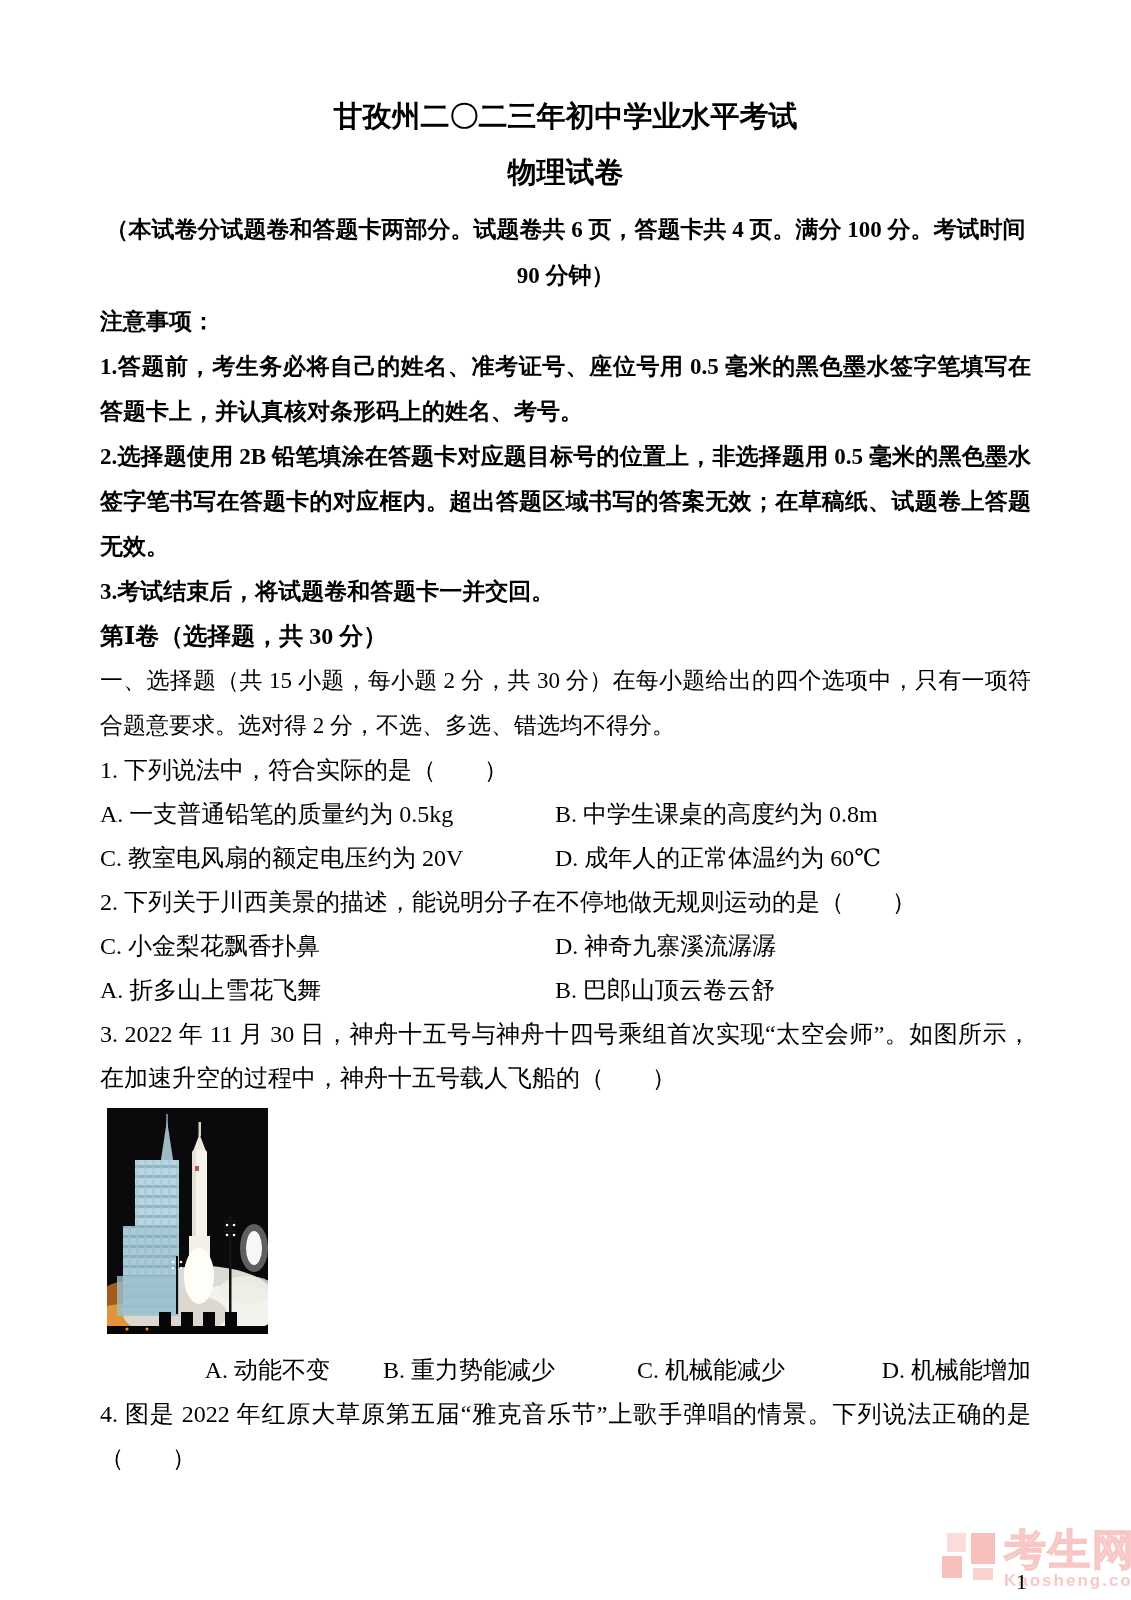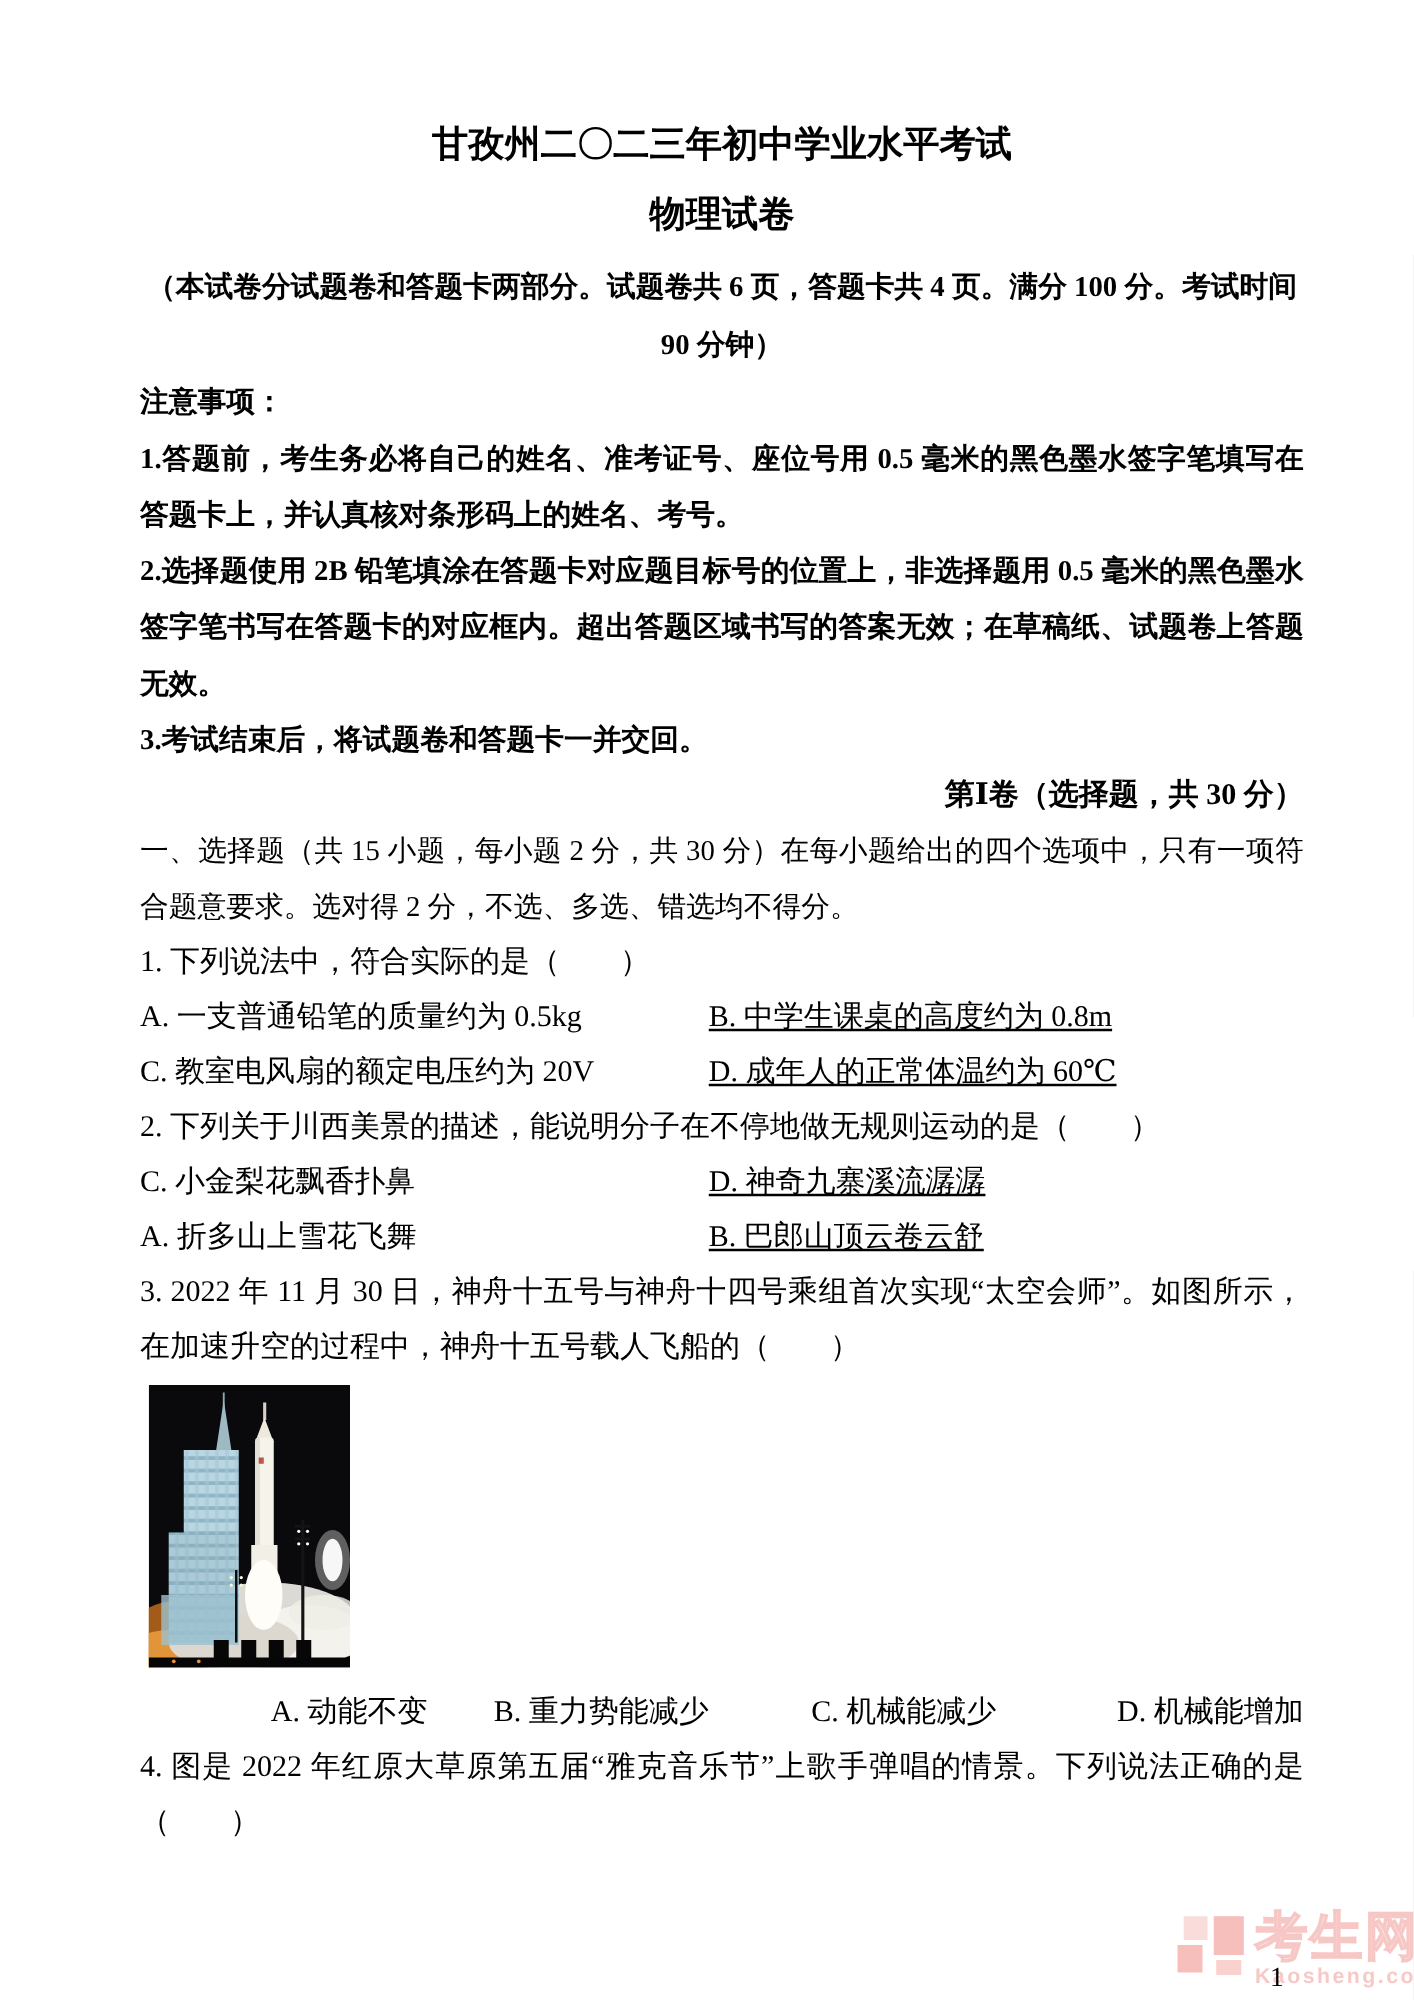--- a/index.html
+++ b/index.html
@@ -2,34 +2,34 @@
 <html><head>
 <meta charset="utf-8">
 <style>
   html,body { margin:0; padding:0; background:#e8e8e8; }
   .page {
     position:relative; width:1131px; height:1600px; margin:0 auto;
     background:#ffffff; color:#000;
     font-family:"Liberation Serif","DejaVu Serif",serif;
     overflow:hidden;
   }
-  .content { position:absolute; left:112px; top:0; width:931px; }
+  .content { position:absolute; left:100px; top:0; width:931px; }
   .title { font-size:29px; font-weight:bold; text-align:center; margin:96px 0 0; line-height:40px; }
   .subtitle { font-size:29px; font-weight:bold; text-align:center; margin:16px 0 0; line-height:40px; }
   .intro { font-size:23px; font-weight:bold; text-align:center; line-height:46px; margin-top:15px; }
   .intro div { margin:0; }
   .notices { font-size:23px; font-weight:bold; line-height:45px; }
   .notices p { margin:0; text-align:justify; }
-  .section-heading { font-size:24px; font-weight:bold; text-align:right; line-height:44px; margin:0; }
+  .section-heading { font-size:24px; font-weight:bold; text-align:left; line-height:44px; margin:0; }
   .instructions { font-size:23px; font-weight:normal; line-height:45px; margin:0; text-align:justify; }
   .q { font-size:24px; line-height:44px; font-weight:normal; }
   .q p { margin:0; text-align:justify; }
   .optrow { display:flex; line-height:44px; }
   .optrow .c2a { width:455px; flex:0 0 auto; }
-  .optrow .c2b { flex:1;text-decoration:underline; }
+  .optrow .c2b { flex:1; }
   .optrow .c4a { width:230px; flex:0 0 auto; }
   .optrow .c4b { width:225px; flex:0 0 auto; }
   .optrow .c4c { width:230px; flex:0 0 auto; }
   .optrow .c4d { flex:1; }
   .figure { width:161px; height:226px; margin:8px 0 0 7px; line-height:0; }
   .q3opts { margin-top:14px;text-align:right; }
   
   .watermark { position:absolute; left:942px; top:1530px; display:flex; align-items:flex-start; }
   .wm-logo { position:relative; width:56px; height:48px; margin-top:3px; }
   .wm-logo span { position:absolute; display:block; }

